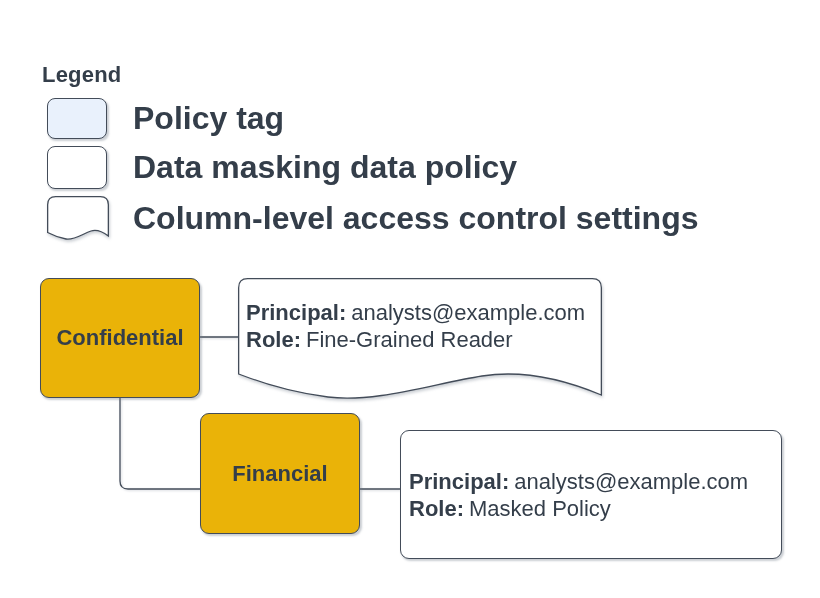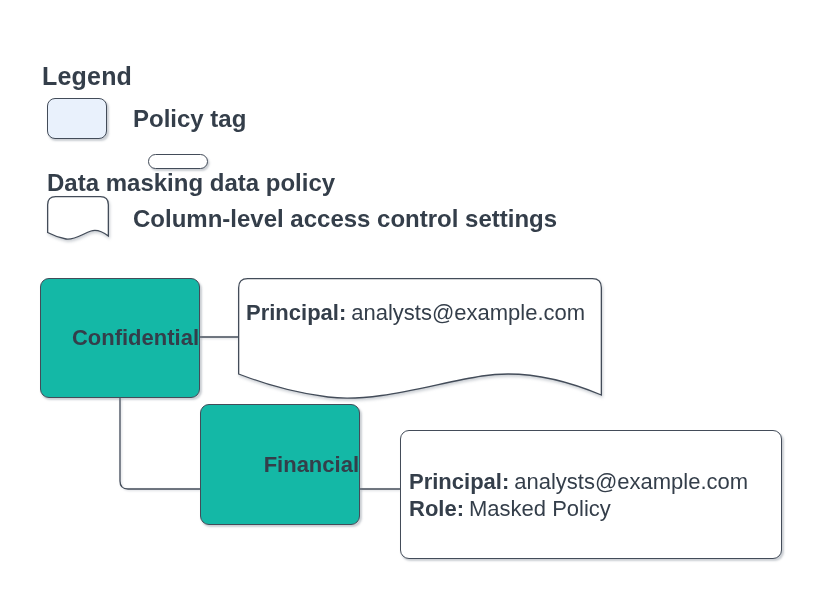--- a/index.html
+++ b/index.html
@@ -14,56 +14,56 @@
     background: #ffffff;
     font-family: "Liberation Sans", sans-serif;
     color: #343e4a;
     overflow: hidden;
   }
   .abs { position: absolute; }
 
   
   .legend-title {
     left: 42px; top: 62px;
-    font-size: 25px;
+    font-size: 22px;
     font-weight: bold;
     letter-spacing: 0.2px;
   }
   .legend-row {
     left: 47px;
     display: flex;
     align-items: center;
   }
   .swatch {
     width: 60px;
     border: 1.3px solid #434c59;
     border-radius: 8px;
     box-sizing: border-box;
     box-shadow: 1.5px 2px 2px rgba(107, 117, 131, 0.35);
   }
   .swatch.blue { background: #e9f1fc; }
   .swatch.white { background: #ffffff; }
   .legend-label {
-    font-size: 24px;
+    font-size: 32px;
     font-weight: bold;
     white-space: nowrap;
   }
   .doc-svg { display: block; filter: drop-shadow(1.5px 2px 1.5px rgba(107, 117, 131, 0.35)); }
 
   
   .node {
     box-sizing: border-box;
     border: 1.3px solid #434c59;
     border-radius: 9px;
     display: flex;
     align-items: center;
     justify-content: center;
     box-shadow: 1.5px 2px 2px rgba(107, 117, 131, 0.35);
   }
-  .node.tag { background: #14b8a6; justify-content: flex-end; }
+  .node.tag { background: #eab308; }
   .node.plain { background: #ffffff; }
   .node-label {
     font-size: 22px;
     font-weight: bold;
     text-align: center;
   }
   .kv-block {
     font-size: 22px;
     line-height: 27px;
     white-space: nowrap;
@@ -103,21 +103,21 @@
     <path d="M 360 489 H 400" fill="none" stroke="#434c59" stroke-width="1.3"></path>
   </svg>
 
   <div class="abs legend-title">Legend</div>
 
   <div class="abs legend-row" style="top: 98px; height: 41px;">
     <div class="swatch blue" style="height: 41px; margin-right: 26px;"></div>
     <div class="legend-label">Policy tag</div>
   </div>
 
-  <div class="abs legend-row" style="top: 154px; height: 43px; flex-direction: column;">
+  <div class="abs legend-row" style="top: 146px; height: 43px;">
     <div class="swatch white" style="height: 43px; margin-right: 26px;"></div>
     <div class="legend-label">Data masking data policy</div>
   </div>
 
   <div class="abs legend-row" style="top: 196px; height: 45px; align-items: center;">
     <svg class="doc-svg" style="margin-right: 24px;" width="62" height="45" viewBox="0 0 62 45" xmlns="http://www.w3.org/2000/svg">
       <path d="M 8.65 0.65 L 53.35 0.65 Q 61.35 0.65 61.35 8.65 L 61.35 40
                C 56 36 50 33 44 35
                C 36 37.6 27 44.5 19 43
                C 12.5 41.8 6 39.3 0.65 36.5
@@ -135,24 +135,27 @@
       <path d="M 9.65 0.65 L 354.35 0.65 Q 363.35 0.65 363.35 9.65 L 363.35 117
                C 330 103 288 91 244 98
                C 196 105.5 138 125 90 119
                C 56 114.7 24 105 0.65 96
                L 0.65 9.65 Q 0.65 0.65 9.65 0.65 Z" fill="#ffffff" stroke="#434c59" stroke-width="1.3"></path>
     </svg>
     <div class="doc-text kv-block">
       <div>
         <span class="kv-key">Principal:</span><span>analysts@example.com</span>
       </div>
+      <div>
+        <span class="kv-key">Role:</span><span>Fine-Grained Reader</span>
+      </div>
     </div>
   </div>
 
-  <div class="abs node tag" style="left: 200px; top: 404px; width: 160px; height: 121px;">
+  <div class="abs node tag" style="left: 200px; top: 413px; width: 160px; height: 121px;">
     <div class="node-label">Financial</div>
   </div>
 
   <div class="abs node plain" style="left: 400px; top: 430px; width: 382px; height: 129px; justify-content: flex-start;">
     <div class="policy-box-content kv-block">
       <div>
         <span class="kv-key">Principal:</span><span>analysts@example.com</span>
       </div>
       <div>
         <span class="kv-key">Role:</span><span>Masked Policy</span>

